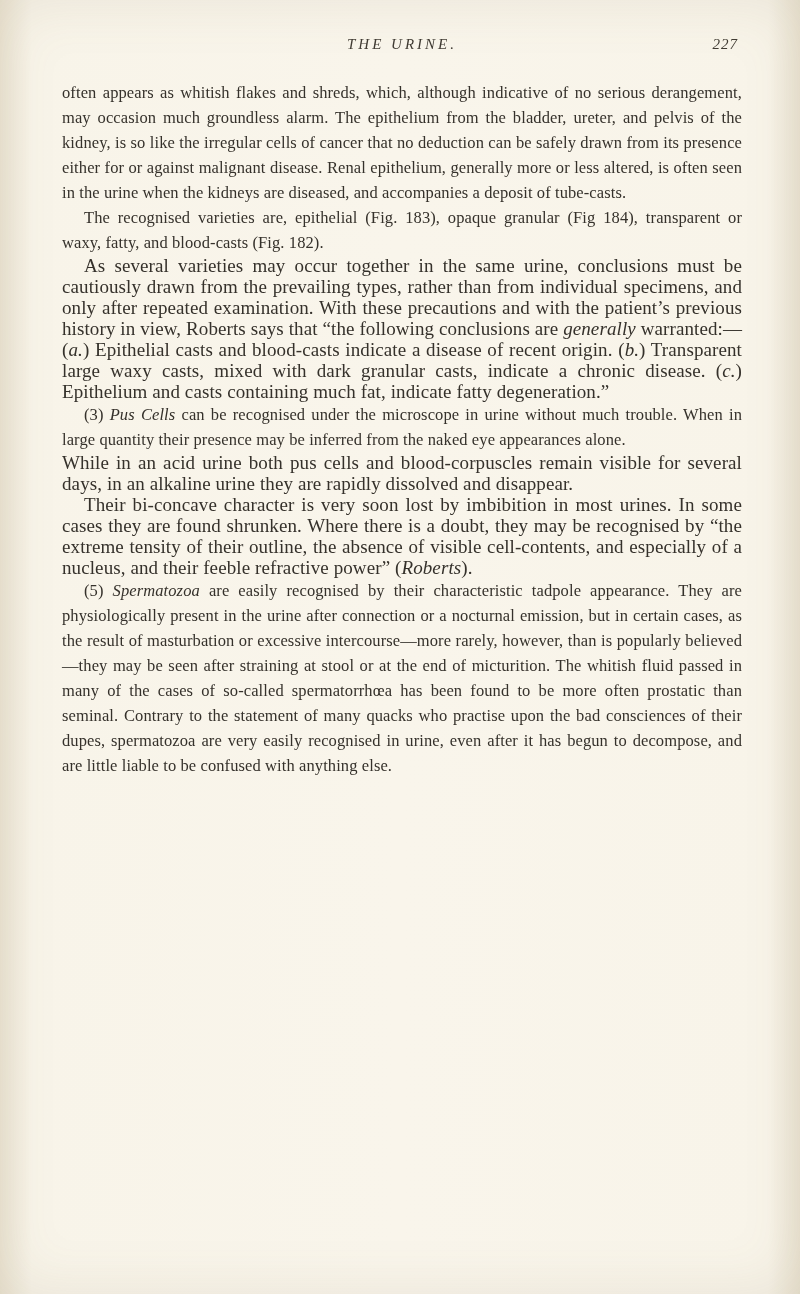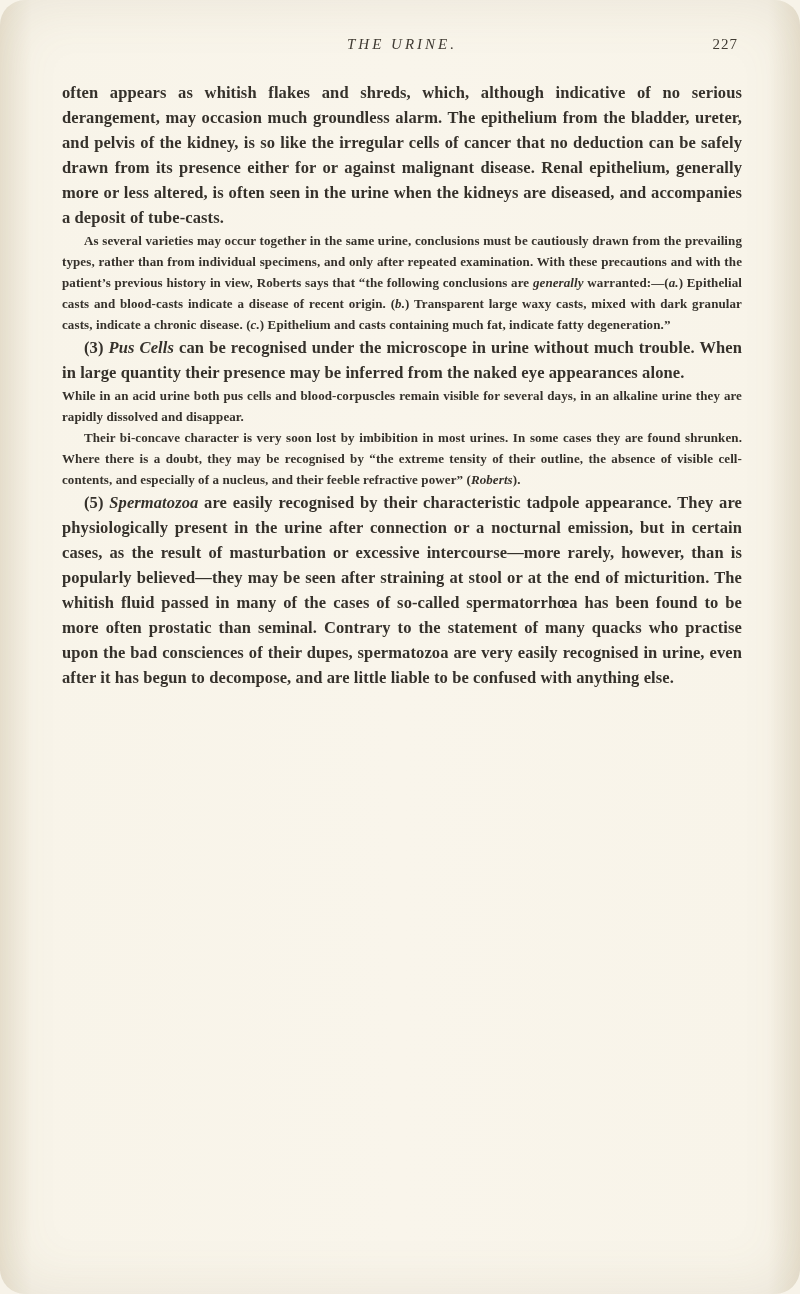--- a/index.html
+++ b/index.html
@@ -14,21 +14,20 @@
     background: #f7f3e9;
   }
   .page {
     box-sizing: border-box;
     width: 800px;
     height: 1294px;
     padding: 36px 58px 26px 62px;
     background: linear-gradient(90deg, #ece5d4 0%, #f8f4e9 4%, #f9f5eb 50%, #f8f4e9 96%, #ebe4d3 100%);
     box-shadow: inset 0 0 60px rgba(120,105,75,0.12);
     overflow: hidden;
-    border-radius: 25px;
   }
   .running-head {
     position: relative;
     height: 26px;
     margin-bottom: 18px;
     font-size: 15px;
   }
   .head-title {
     position: absolute;
     left: 0;
@@ -37,51 +36,52 @@
     font-style: italic;
     letter-spacing: 3px;
     color: #403b33;
   }
   .head-page {
     position: absolute;
     right: 4px;
     top: 0;
     letter-spacing: 1px;
     color: #403b33;
+    font-style: italic;
   }
   .text-block {
     font-size: 16.5px;
     line-height: 25px;
     text-align: justify;
     letter-spacing: 0.1px;
-    font-weight: bold;
   }
   .text-block p {
     margin: 0;
   }
   .text-block p.indent {
     text-indent: 22px;
   }
   .text-block p.small {
-    font-size: 13px;
+    font-size: 19px;
     line-height: 21px;
   }
   .text-block .i {
     font-style: italic;
   }
 </style>
 </head>
 <body>
 
 <div class="page">
   <header class="running-head">
     <span class="head-title">THE URINE.</span>
     <span class="head-page">227</span>
   </header>
   <main class="text-block" id="text-block">
       <p class="body"><span>often appears as whitish flakes and shreds, which, although indicative of no serious derangement, may occasion much groundless alarm. The epithelium from the bladder, ureter, and pelvis of the kidney, is so like the irregular cells of cancer that no deduction can be safely drawn from its presence either for or against malignant disease. Renal epithelium, generally more or less altered, is often seen in the urine when the kidneys are diseased, and accompanies a deposit of tube-casts.</span></p>
+      <p class="body indent"><span>The recognised varieties are, epithelial (Fig. 183), opaque granular (Fig 184), transparent or waxy, fatty, and blood-casts (Fig. 182).</span></p>
       <p class="small indent"><span>As several varieties may occur together in the same urine, conclusions must be cautiously drawn from the prevailing types, rather than from individual specimens, and only after repeated examination. With these precautions and with the patient’s previous history in view, Roberts says that “the following conclusions are </span><span class="i">generally</span><span> warranted:—(</span><span class="i">a.</span><span>) Epithelial casts and blood-casts indicate a disease of recent origin. (</span><span class="i">b.</span><span>) Transparent large waxy casts, mixed with dark granular casts, indicate a chronic disease. (</span><span class="i">c.</span><span>) Epithelium and casts containing much fat, indicate fatty degeneration.”</span></p>
       <p class="body indent"><span>(3) </span><span class="i">Pus Cells</span><span> can be recognised under the microscope in urine without much trouble. When in large quantity their presence may be inferred from the naked eye appearances alone.</span></p>
       <p class="small"><span>While in an acid urine both pus cells and blood-corpuscles remain visible for several days, in an alkaline urine they are rapidly dissolved and disappear.</span></p>
       <p class="small indent"><span>Their bi-concave character is very soon lost by imbibition in most urines. In some cases they are found shrunken. Where there is a doubt, they may be recognised by “the extreme tensity of their outline, the absence of visible cell-contents, and especially of a nucleus, and their feeble refractive power” (</span><span class="i">Roberts</span><span>).</span></p>
       <p class="body indent"><span>(5) </span><span class="i">Spermatozoa</span><span> are easily recognised by their characteristic tadpole appearance. They are physiologically present in the urine after connection or a nocturnal emission, but in certain cases, as the result of masturbation or excessive intercourse—more rarely, however, than is popularly believed—they may be seen after straining at stool or at the end of micturition. The whitish fluid passed in many of the cases of so-called spermatorrhœa has been found to be more often prostatic than seminal. Contrary to the statement of many quacks who practise upon the bad consciences of their dupes, spermatozoa are very easily recognised in urine, even after it has begun to decompose, and are little liable to be confused with anything else.</span></p>
     </main>
 </div>
 
 </body></html>

